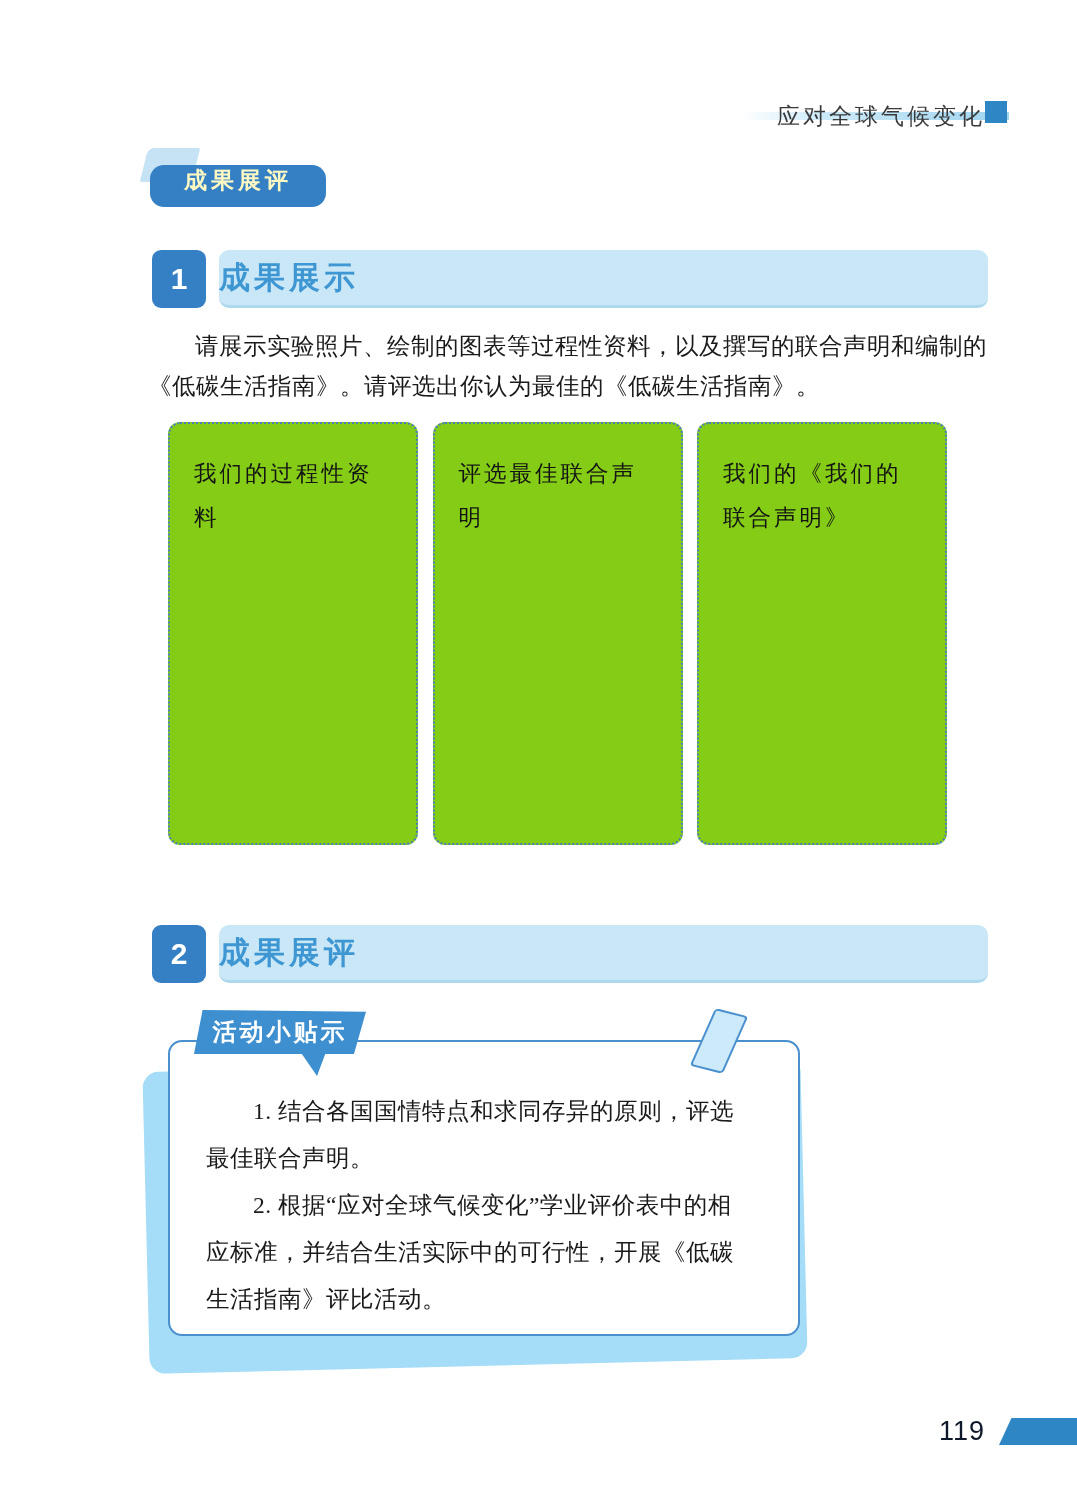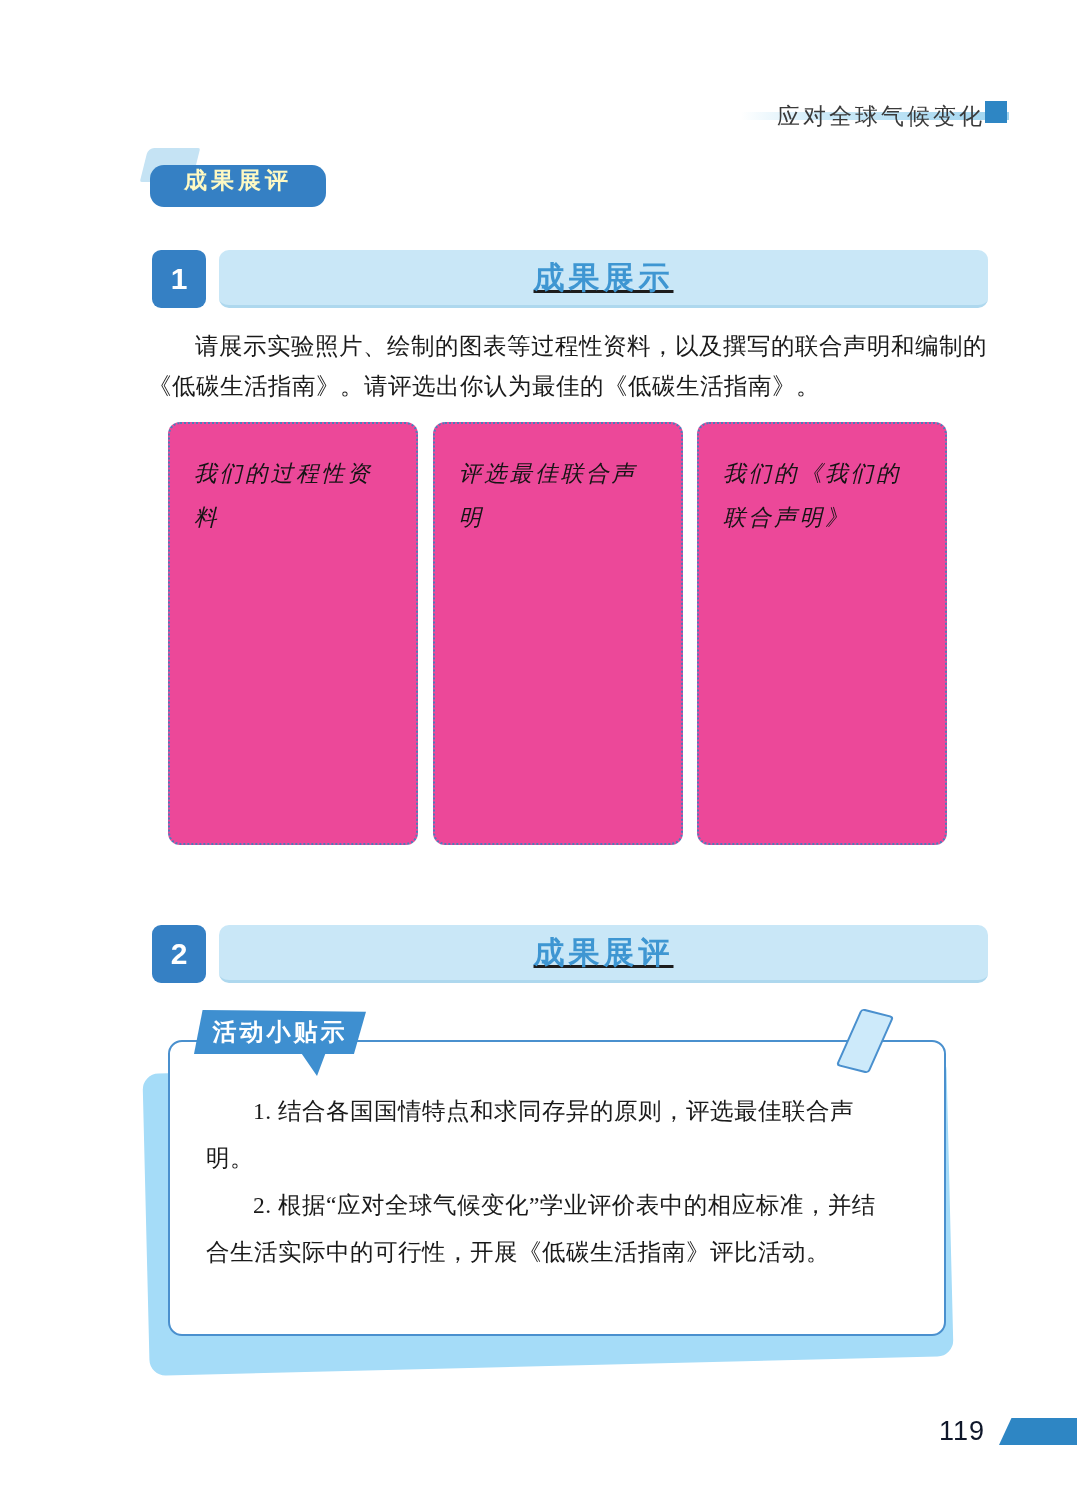--- a/index.html
+++ b/index.html
@@ -40,21 +40,21 @@
   .section-header { position:absolute; left:152px; width:836px; height:58px; display:flex; }
   .section-header .num {
     width:54px; height:58px; background:#3580c4; border-radius:9px;
     color:#fff; font-size:30px; font-weight:bold;
     display:flex; align-items:center; justify-content:center;
     flex:0 0 auto;
   }
   .section-header .bar {
     flex:1; margin-left:13px; background:#c9e7f7;
     border-radius:10px; border-bottom:3px solid #aed8ee;
-    display:flex; align-items:center; justify-content:center;text-decoration:underline;
+    display:flex; align-items:center; 
   }
   .section-header .bar .stitle {
     color:#3e96d2; font-size:31px; font-weight:bold; letter-spacing:4px;
   }
   #section1 { top:250px; }
   #section2 { top:925px; }
 
   
   .intro {
     position:absolute; left:148px; top:326px; width:840px;
@@ -62,36 +62,35 @@
     color:#1a1a1a; letter-spacing:0.5px;
   }
 
   
   .boxes-row {
     position:absolute; left:168px; top:422px; width:779px;
     display:flex; justify-content:space-between;
   }
   .dotted-box {
     position:relative; width:250px; height:423px;
-    background:#ec4899;
+    background:#84cc16;
     border:2.5px dotted #4a7ebb; border-radius:12px;
     padding:28px 22px 0 24px;
-    font-style:italic;
   }
   .dotted-box::before {
     content:""; position:absolute; z-index:-1;
     left:-8px; right:4px; top:6px; bottom:-10px;
     background:#b3d2ed; border-radius:14px;
   }
   .dotted-box .box-label {
     font-size:22.5px; line-height:44px; letter-spacing:3px; color:#141414;
   }
 
   
-  .tip-wrap { position:absolute; left:168px; top:1040px; width:778px; height:296px; }
+  .tip-wrap { position:absolute; left:168px; top:1040px; width:632px; height:296px; }
   .tip-shadow {
     position:absolute; z-index:0;
     left:-22px; right:-4px; top:24px; bottom:-30px;
     background:#a5dcf8; border-radius:16px;
     transform:rotate(-1.4deg);
   }
   .tip-box {
     position:absolute; z-index:1; inset:0;
     background:#ffffff; border:2.5px solid #4a90ce; border-radius:14px;
   }

